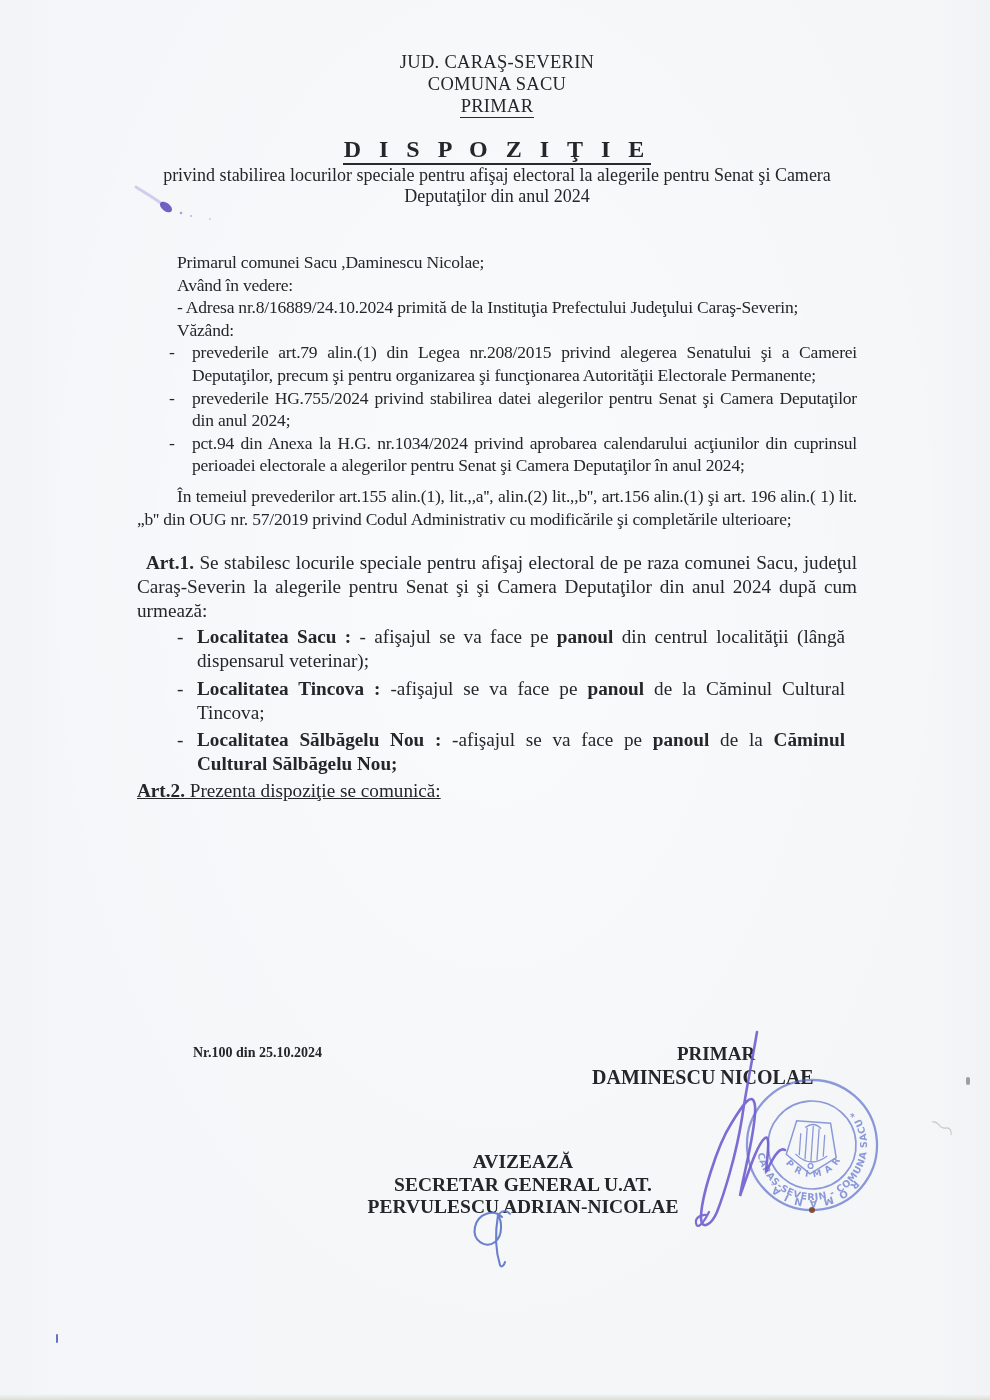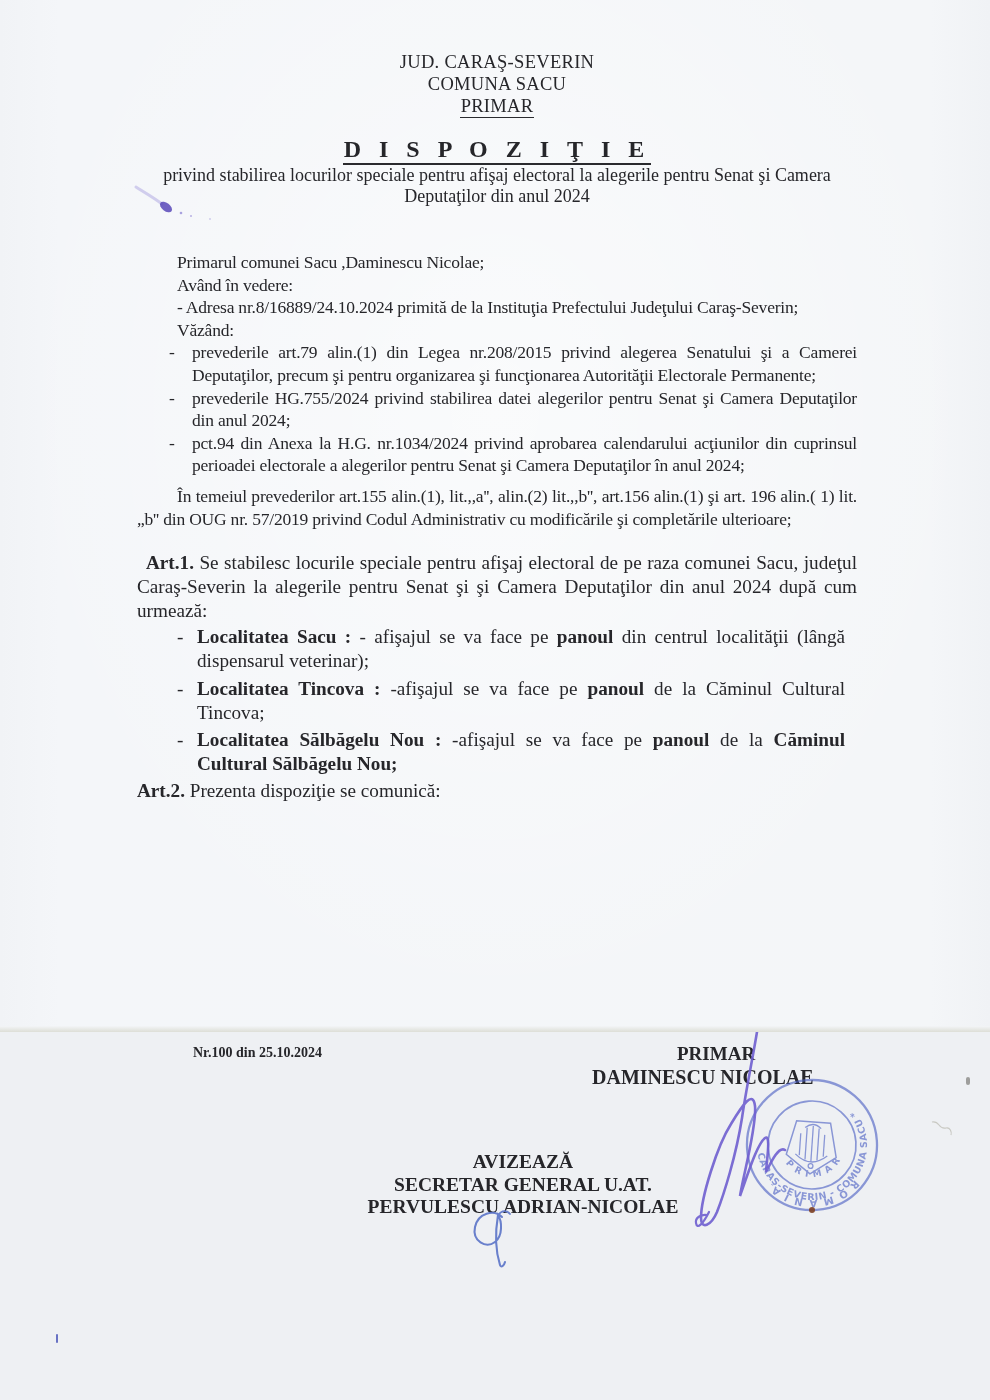--- a/index.html
+++ b/index.html
@@ -1,18 +1,18 @@
 <!DOCTYPE html>
 <html><head>
 <meta charset="utf-8">
 <style>
   html,body{margin:0;padding:0;}
   body{width:990px;height:1400px;overflow:hidden;background:#eef0f3;}
   .page{
-    position:relative;width:990px;height:1032px;
+    position:relative;width:990px;height:1400px;
     background:
       radial-gradient(ellipse at 50% 40%, rgba(255,255,255,.55) 0%, rgba(255,255,255,0) 70%),
       linear-gradient(90deg,#f1f3f6 0%,#f4f6f9 6%,#f4f6f8 94%,#f0f2f5 100%),
       #f3f5f8;
     color:#26262a;
     font-family:"Liberation Serif","DejaVu Serif",serif;
     font-size:17.5px;
   }
   .flow{padding:51px 133px 0 137px;}
   .center{text-align:center;}
@@ -29,21 +29,21 @@
   ul.cons li{position:relative;padding-left:55px;text-align:justify;margin:0;}
   ul.cons .dash{position:absolute;left:32px;top:0;}
   .temei{margin:8px 0 0 0;line-height:22.8px;letter-spacing:-0.2px;}
   .dispun{margin-top:17px;line-height:24px;font-weight:bold;font-size:19px;}
   .dispun .u{border-bottom-width:2.2px;letter-spacing:3.5px;}
   .artsec{font-size:19.2px;}
   .art1{margin:20px 0 0 0;line-height:24.2px;text-indent:9px;}
   ul.locs{list-style:none;margin:2px 0 0 0;padding:0;line-height:24.2px;}
   ul.locs li{position:relative;padding-left:60px;padding-right:12px;text-align:justify;margin:0 0 3px 0;}
   ul.locs .dash{position:absolute;left:40px;top:0;}
-  .art2{margin:0;line-height:24px;}
+  .art2{margin:0;line-height:24px;text-decoration:underline;}
   .comm p{margin:0;line-height:24.6px;font-size:19.2px;text-indent:40px;}
   .b, b{font-weight:bold;}
   .abs{position:absolute;}
   .bold19{font-weight:bold;font-size:19.5px;white-space:nowrap;}
   .aviz{width:330px;text-align:center;font-weight:bold;font-size:19.5px;line-height:22.6px;}
   .speck-gray{position:absolute;left:966px;top:1077px;width:4px;height:8px;background:#8f8f8c;border-radius:2px;opacity:.85;}
   .speck-blue{position:absolute;left:56px;top:1334px;width:2px;height:9px;background:#4653b8;opacity:.8;border-radius:1px;}
   .speck-brown{position:absolute;left:809px;top:1207px;width:6px;height:6px;background:#7d3f22;border-radius:50%;opacity:.9;}
   .bottom-strip{position:absolute;left:0;bottom:0;width:990px;height:6px;background:linear-gradient(#f3f5f7,#ddded6);}
   svg text{font-family:"DejaVu Sans","Liberation Sans",sans-serif;}

